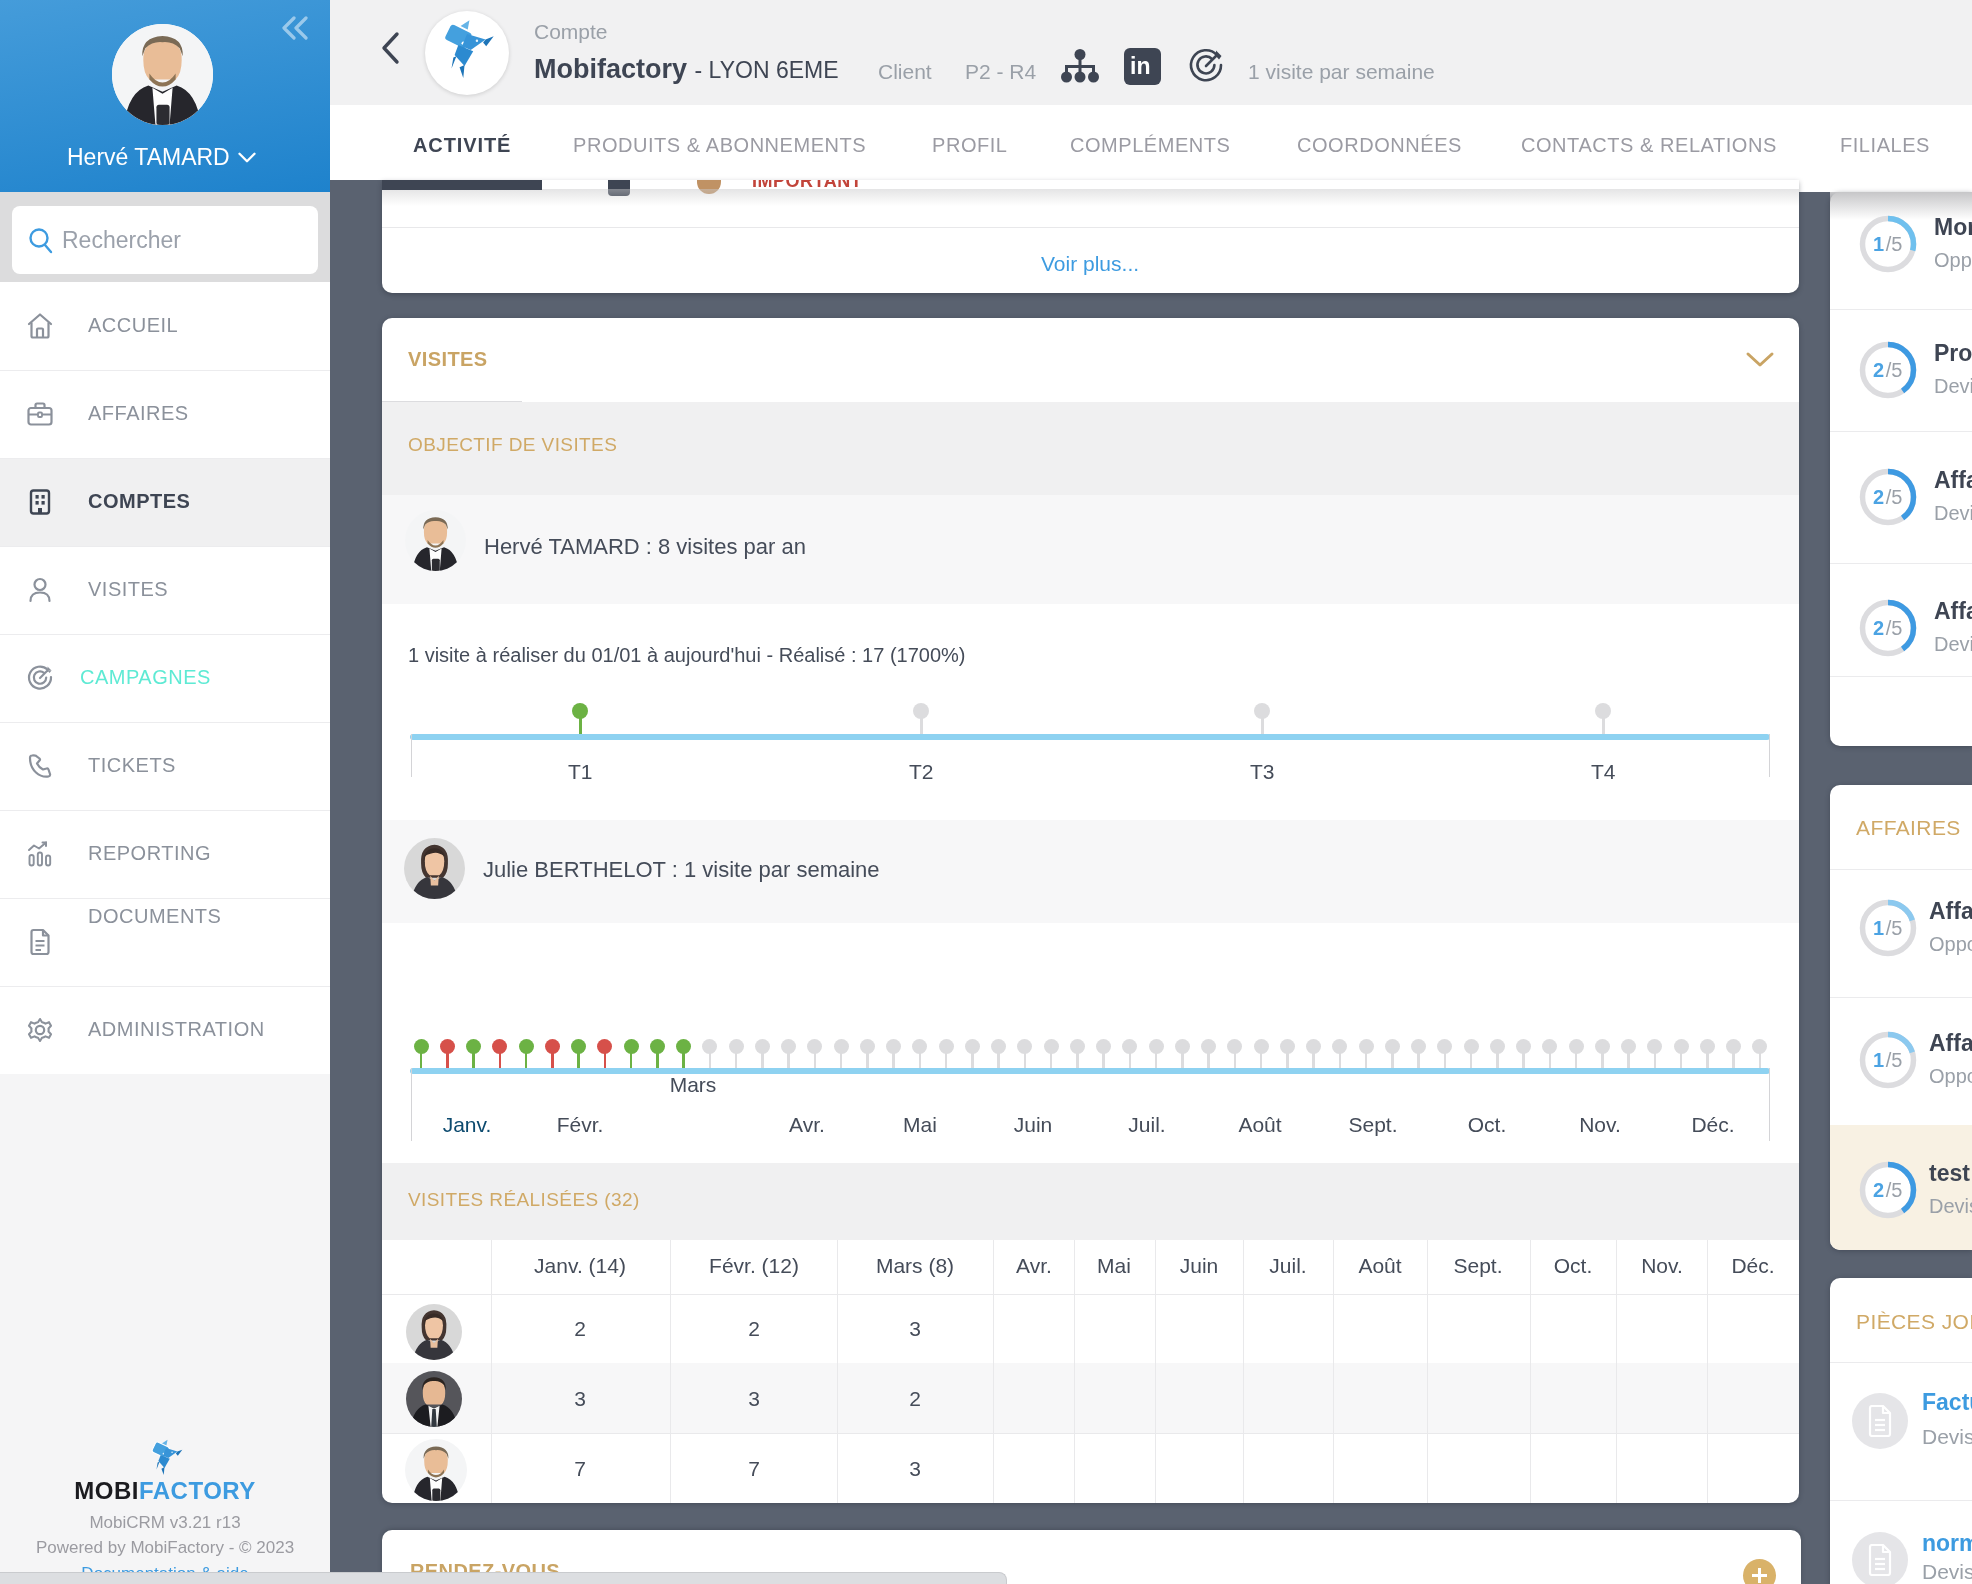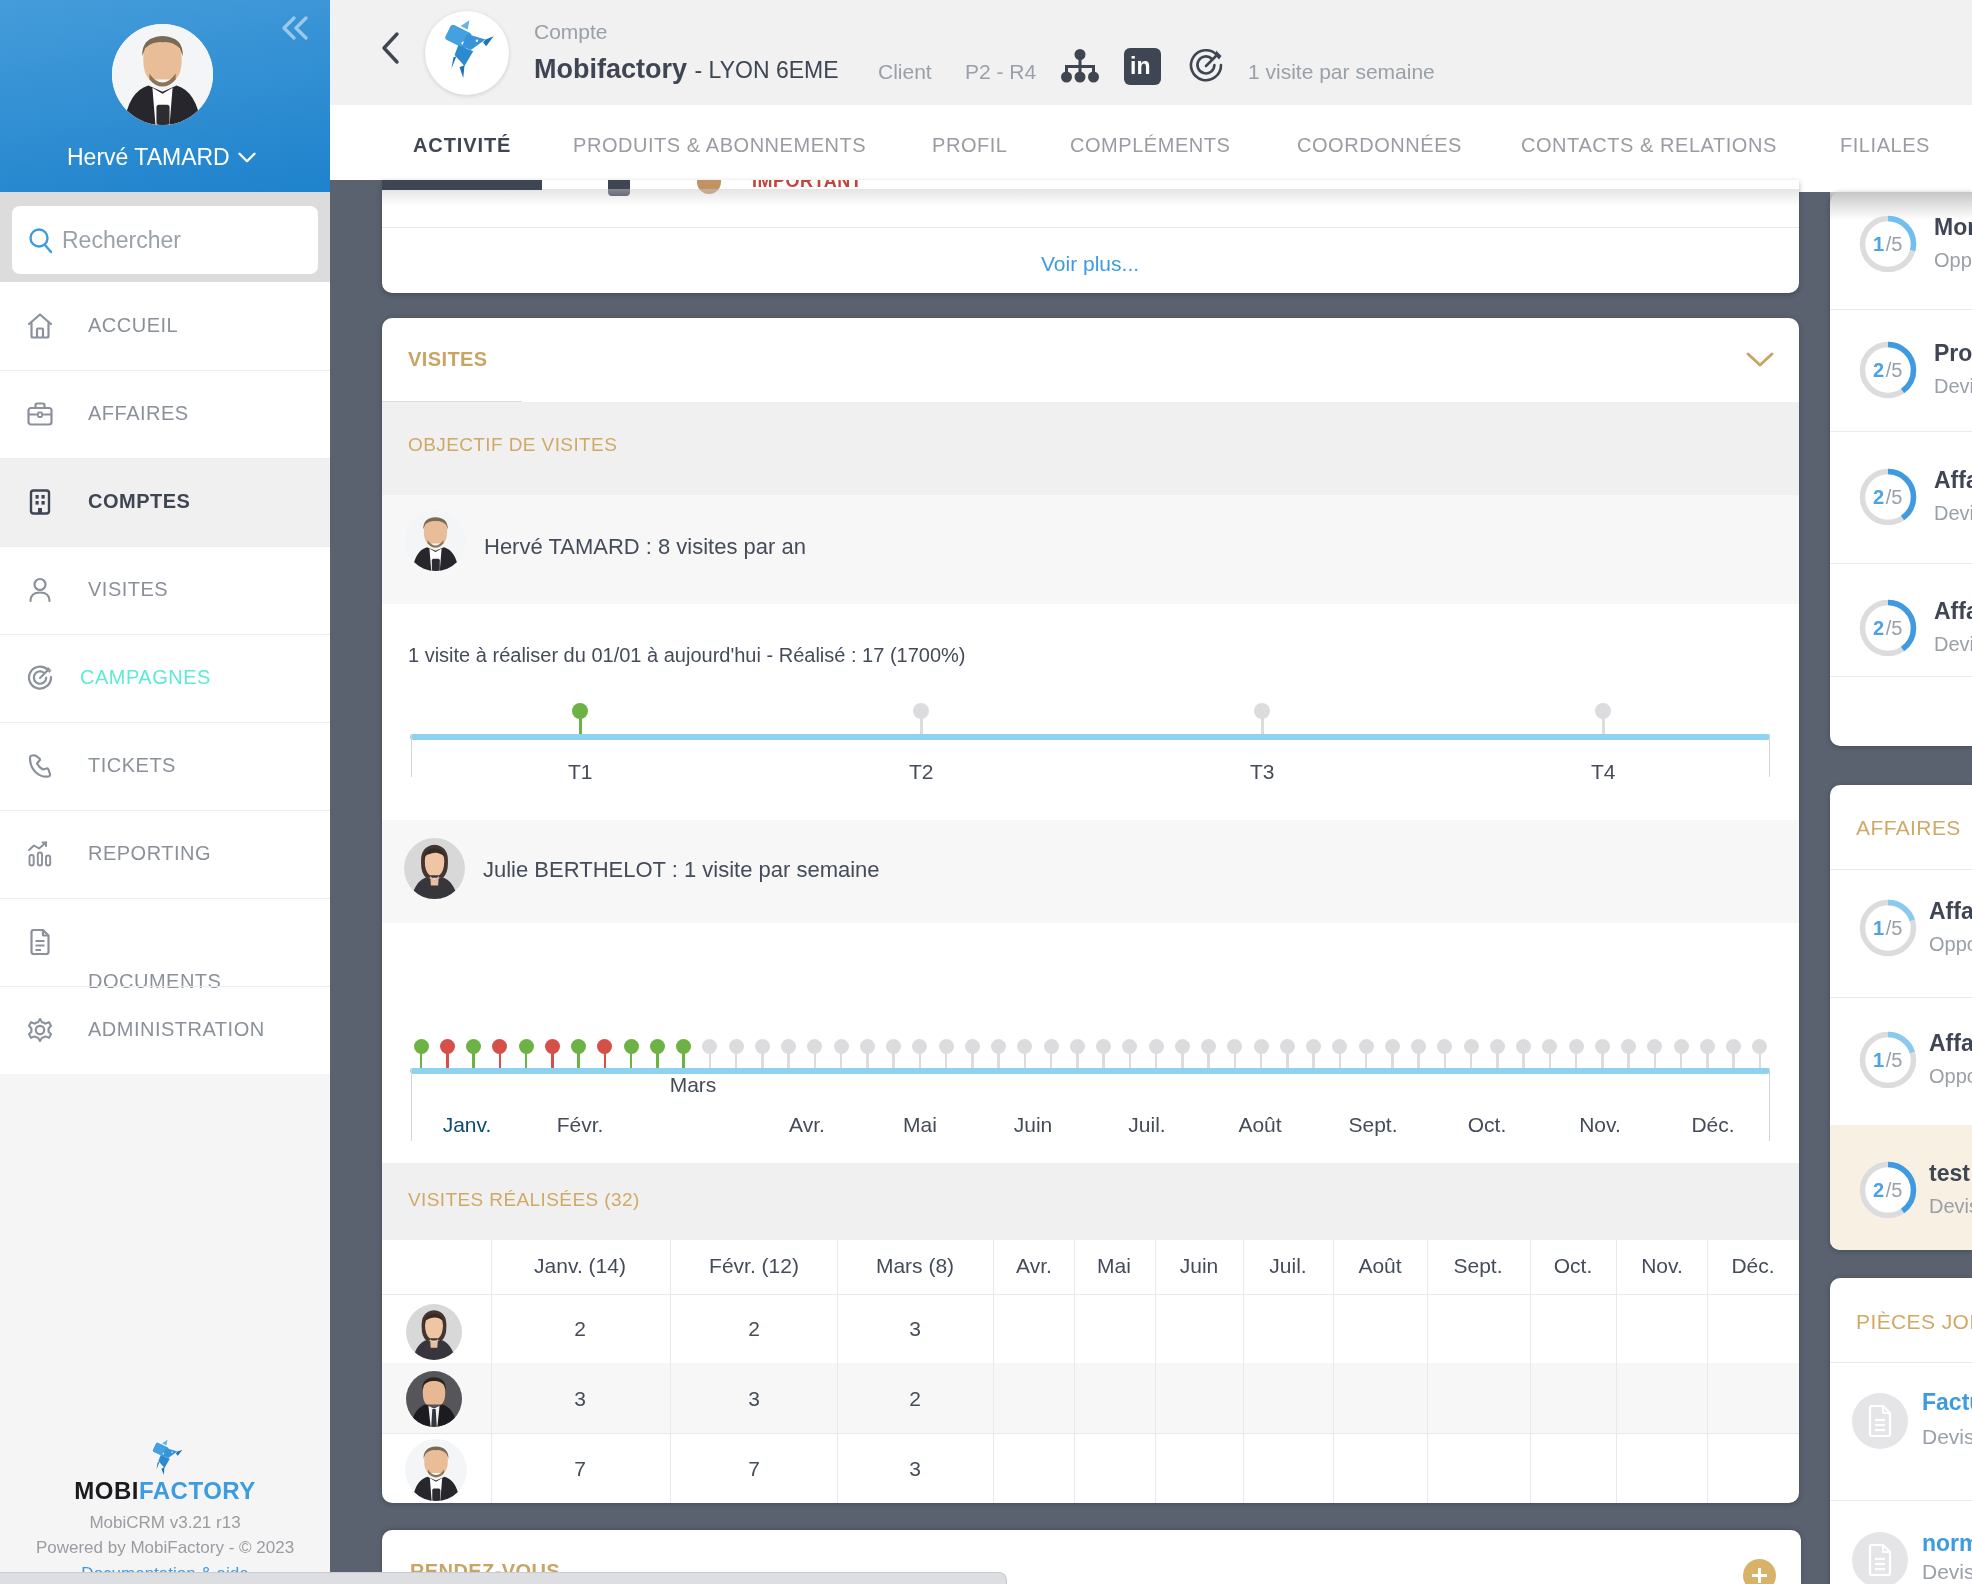--- a/index.html
+++ b/index.html
@@ -548,21 +548,21 @@
   </svg>
 <div class="txt" style="left:88px;top:842px;font-size:20px;letter-spacing:.5px;font-weight:400;color:#8b919b">REPORTING</div>
 <div class="abs" style="left:0;top:898px;width:330px;height:1px;background:#ececee"></div>
 <svg class="abs" style="left:25px;top:927px" width="30" height="30" viewBox="0 0 30 30">
     <path d="M6.5 5 Q6.5 3 8.5 3 L18 3 L23.5 8.5 L23.5 25 Q23.5 27 21.5 27 L8.5 27 Q6.5 27 6.5 25 Z" fill="none" stroke="#8b919b" stroke-width="2.2" stroke-linejoin="round"></path>
     <path d="M18 3 L18 8.5 L23.5 8.5" fill="none" stroke="#8b919b" stroke-width="2.2" stroke-linejoin="round"></path>
     <line x1="10.5" y1="14" x2="19.5" y2="14" stroke="#8b919b" stroke-width="2"></line>
     <line x1="10.5" y1="18.5" x2="19.5" y2="18.5" stroke="#8b919b" stroke-width="2"></line>
     <line x1="10.5" y1="23" x2="16" y2="23" stroke="#8b919b" stroke-width="2"></line>
   </svg>
-<div class="txt" style="left:88px;top:970px;font-size:20px;letter-spacing:.5px;font-weight:400;color:#8b919b">DOCUMENTS</div>
+<div class="txt" style="left:88px;top:905px;font-size:20px;letter-spacing:.5px;font-weight:400;color:#8b919b">DOCUMENTS</div>
 <div class="abs" style="left:0;top:986px;width:330px;height:1px;background:#ececee"></div>
 <svg class="abs" style="left:25px;top:1015px" width="30" height="30" viewBox="0 0 30 30">
     <circle cx="15" cy="15" r="4.2" fill="none" stroke="#8b919b" stroke-width="2.2"></circle>
     <path d="M15 4 L17 7.2 A8.5 8.5 0 0 1 20.5 8.6 L24 7.2 L26 10.8 L23.5 13.4 A8.5 8.5 0 0 1 23.5 16.6 L26 19.2 L24 22.8 L20.5 21.4 A8.5 8.5 0 0 1 17 22.8 L15 26 L13 22.8 A8.5 8.5 0 0 1 9.5 21.4 L6 22.8 L4 19.2 L6.5 16.6 A8.5 8.5 0 0 1 6.5 13.4 L4 10.8 L6 7.2 L9.5 8.6 A8.5 8.5 0 0 1 13 7.2 Z" fill="none" stroke="#8b919b" stroke-width="2.1" stroke-linejoin="round"></path>
   </svg>
 <div class="txt" style="left:88px;top:1018px;font-size:20px;letter-spacing:.5px;font-weight:400;color:#8b919b">ADMINISTRATION</div>
 <div class="abs" style="left:0;top:1074px;width:330px;height:1px;background:#ececee"></div>
 <div class="abs" style="left:0;top:1074px;width:330px;height:510px;background:#f5f5f6"></div>
 <div class="abs" style="left:147px;top:1436px">
     <svg width="38" height="44" viewBox="0 0 100 100" style="display:block">

